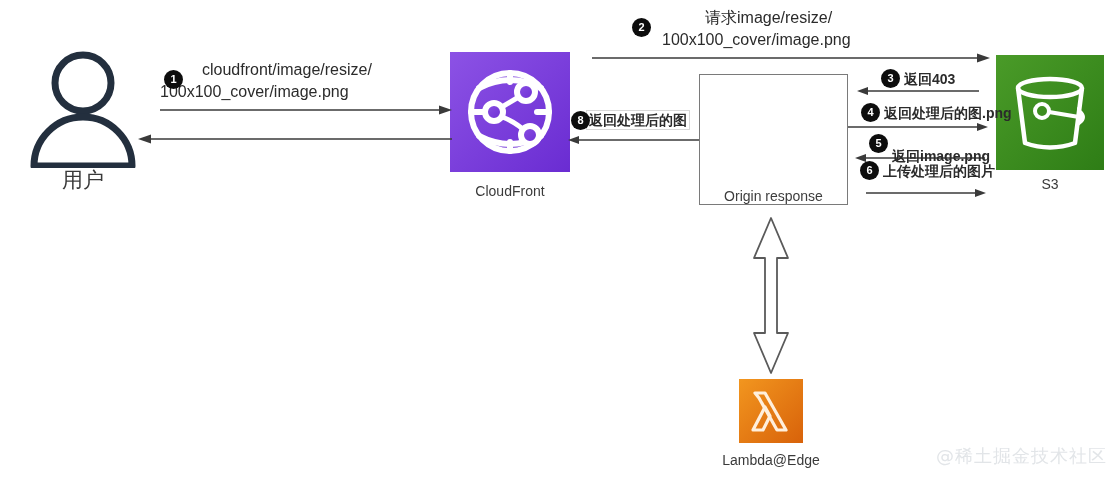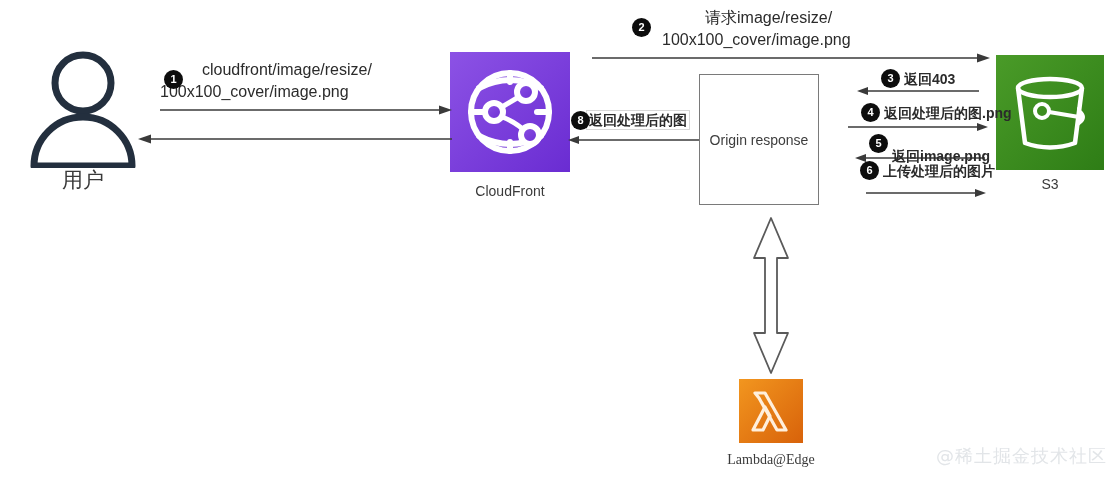--- a/index.html
+++ b/index.html
@@ -176,23 +176,23 @@
           <stop offset="100%" stop-color="#D8620A"></stop>
         </linearGradient>
       </defs>
       <rect x="0" y="0" width="64" height="64" fill="url(#lamGrad)"></rect>
       <g fill="none" stroke="#FFEFDC" stroke-width="3.2" stroke-linejoin="round">
         <path d="M 16 14 L 26 14 L 47 51 L 38 51 L 20 19 Z"></path>
         <path d="M 26 28 L 31 37 L 24 51 L 14 51 Z"></path>
       </g>
     </svg>
   </div>
-  <div class="node-label" style="left:681px; top:450px; width:180px;font-family:Liberation Serif, serif;">Lambda@Edge</div>
-
-  <div class="orbox" style="left:699px; top:74px; width:120px; height:131px;">
+  <div class="node-label" style="left:681px; top:450px; width:180px;">Lambda@Edge</div>
+
+  <div class="orbox" style="left:699px; top:74px; width:149px; height:131px;align-items:flex-end;">
     <span class="orbox-text">Origin response</span>
   </div>
 
   <div class="flow" style="left:160px; top:103px; width:292px; height:14px;">
     <svg width="292" height="14" viewBox="0 0 292 14">
       <line x1="0" y1="7" x2="280" y2="7" stroke="#3a3a3a" stroke-width="1.6"></line>
       <path d="M 292 7 L 279 2.5 L 279 11.5 Z" fill="#3a3a3a"></path>
     </svg>
   </div>
   <div class="flow" style="left:138px; top:132px; width:314px; height:14px;">

